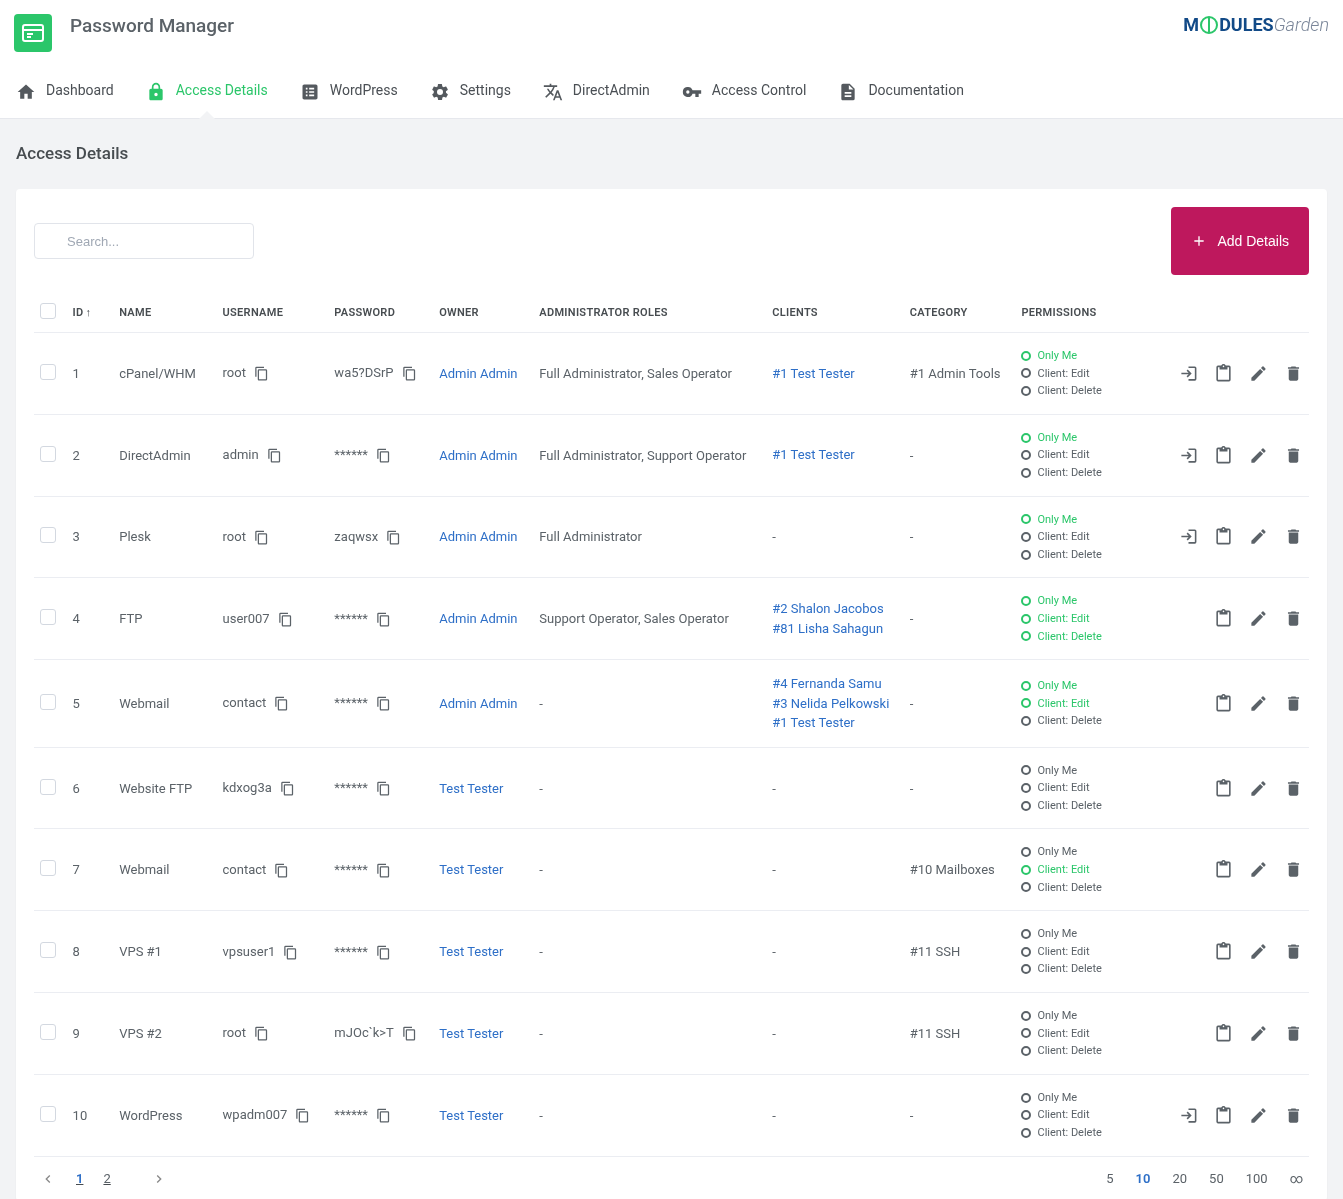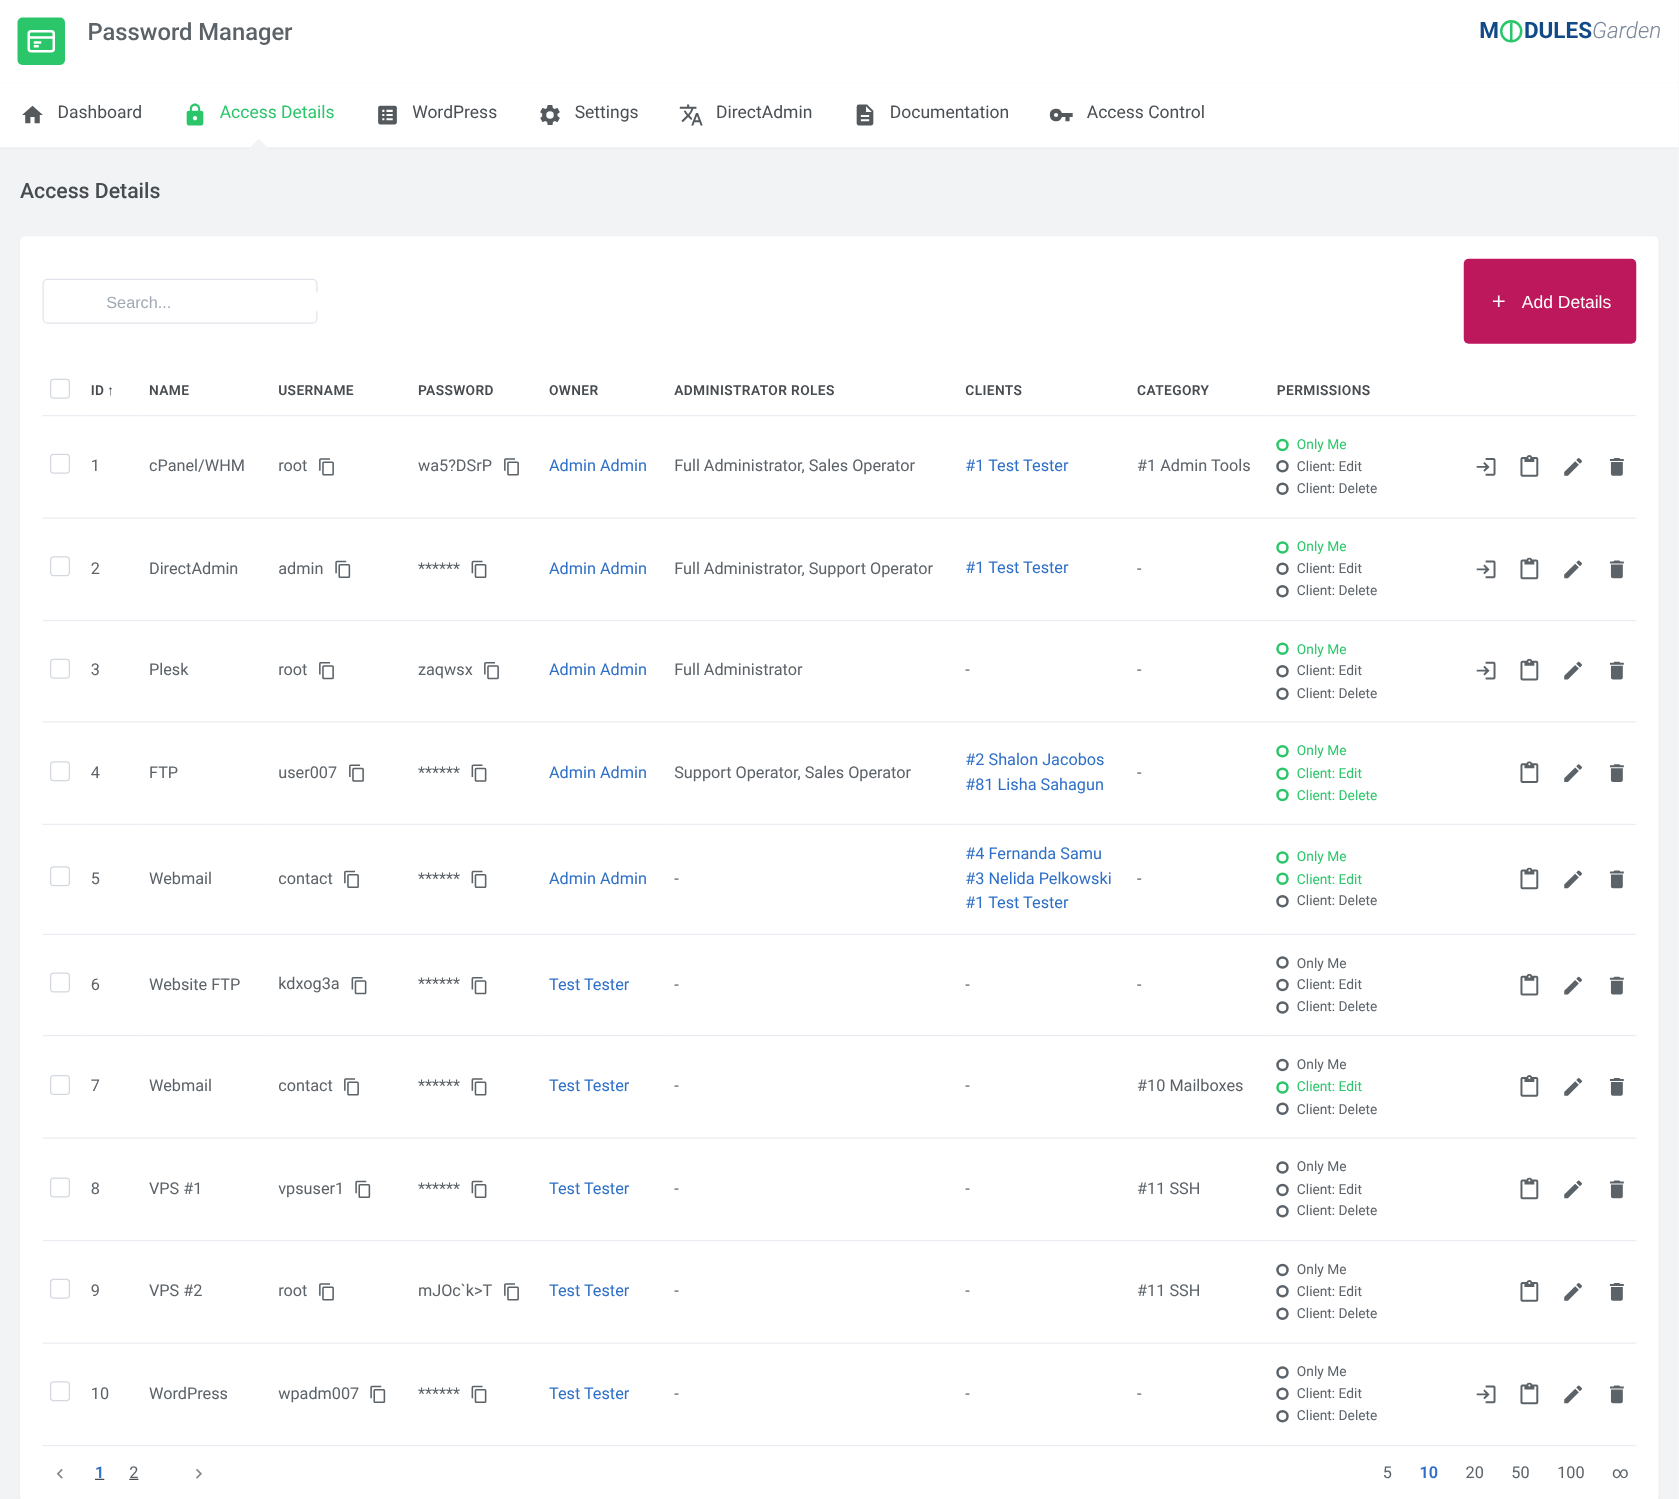--- a/index.html
+++ b/index.html
@@ -23,21 +23,21 @@
 .nav-icon { width: 20px; height: 20px; fill: #54595e; }
 .nav-item.active .nav-icon { fill: #2bc66a; }
 
 
 .page { padding: 24px 16px; }
 .page-title { font-size: 17px; color: #474c50; font-weight: 500; margin-bottom: 26px; }
 .panel { background: white; border-radius: 4px; padding: 18px 18px 8px; box-shadow: 0 1px 2px rgba(0,0,0,.05); }
 
 
 .toolbar { display: flex; align-items: center; margin-bottom: 18px; }
-.search { display: flex; align-items: center; border: 1px solid #e1e4ea; border-radius: 4px; height: 36px; width: 220px; padding: 0 8px; gap: 32px; }
+.search { display: flex; align-items: center; border: 1px solid #e1e4ea; border-radius: 4px; height: 36px; width: 220px; padding: 0 22px; }
 .search svg { width: 18px; height: 18px; fill: #4a4f54; }
 .search input { border: none; outline: none; font-size: 13px; padding-left: 10px; flex: 1; color: #4a4f54; }
 .search input::placeholder { color: #a0a8b4; }
 .add-btn { margin-left: auto; background: #be185d; color: white; border: none; border-radius: 4px; padding: 26px 20px; font-size: 14px; display: flex; align-items: center; gap: 10px; cursor: pointer; font-weight: 500; }
 .add-btn svg { width: 16px; height: 16px; fill: white; }
 
 
 table { width: 100%; border-collapse: collapse; }
 thead th { text-align: left; font-size: 11px; font-weight: 600; color: #474c50; letter-spacing: .3px; padding: 10px 6px; border-bottom: 1px solid #ebedf2; }
 tbody tr { border-bottom: 1px solid #ebedf2; }
@@ -122,29 +122,29 @@
     <span>Settings</span>
   </div>
   <div class="nav-item">
     <svg class="nav-icon" viewBox="0 0 24 24">
         <path d="M12.87 15.07l-2.54-2.51.03-.03A17.52 17.52 0 0 0 14.07 6H17V4h-7V2H8v2H1v2h11.17C11.5 7.92 10.44 9.75 9 11.35 8.07 10.32 7.3 9.19 6.69 8h-2c.73 1.63 1.73 3.17 2.98 4.56l-5.09 5.02L4 19l5-5 3.11 3.11.76-2.04zM18.5 10h-2L12 22h2l1.12-3h4.75L21 22h2l-4.5-12zm-2.62 7l1.62-4.33L19.12 17h-3.24z"></path>
       </svg>
     <span>DirectAdmin</span>
   </div>
   <div class="nav-item">
     <svg class="nav-icon" viewBox="0 0 24 24">
+        <path d="M12.65 10A5.99 5.99 0 0 0 1 12a6 6 0 0 0 11.65 2H16v4h4v-4h3v-4H12.65zM7 14a2 2 0 1 1 0-4 2 2 0 0 1 0 4z"></path>
+      </svg>
+    <span>Access Control</span>
+  </div>
+  <div class="nav-item">
+    <svg class="nav-icon" viewBox="0 0 24 24">
         <path d="M14 2H6a2 2 0 0 0-2 2v16c0 1.1.9 2 2 2h12a2 2 0 0 0 2-2V8l-6-6zm2 16H8v-2h8v2zm0-4H8v-2h8v2zm-3-5V3.5L18.5 9H13z"></path>
       </svg>
     <span>Documentation</span>
-  </div>
-  <div class="nav-item">
-    <svg class="nav-icon" viewBox="0 0 24 24">
-        <path d="M12.65 10A5.99 5.99 0 0 0 1 12a6 6 0 0 0 11.65 2H16v4h4v-4h3v-4H12.65zM7 14a2 2 0 1 1 0-4 2 2 0 0 1 0 4z"></path>
-      </svg>
-    <span>Access Control</span>
   </div>
 </div>
 
 <div class="page">
   <div class="page-title">Access Details</div>
   <div class="panel">
     <div class="toolbar">
       <div class="search">
         <svg viewBox="0 0 24 24">
             <path d="M15.5 14h-.79l-.28-.27A6.47 6.47 0 0 0 16 9.5 6.5 6.5 0 1 0 9.5 16c1.61 0 3.09-.59 4.23-1.57l.27.28v.79l5 4.99L20.49 19l-4.99-5zm-6 0C7.01 14 5 11.99 5 9.5S7.01 5 9.5 5 14 7.01 14 9.5 11.99 14 9.5 14z"></path>

